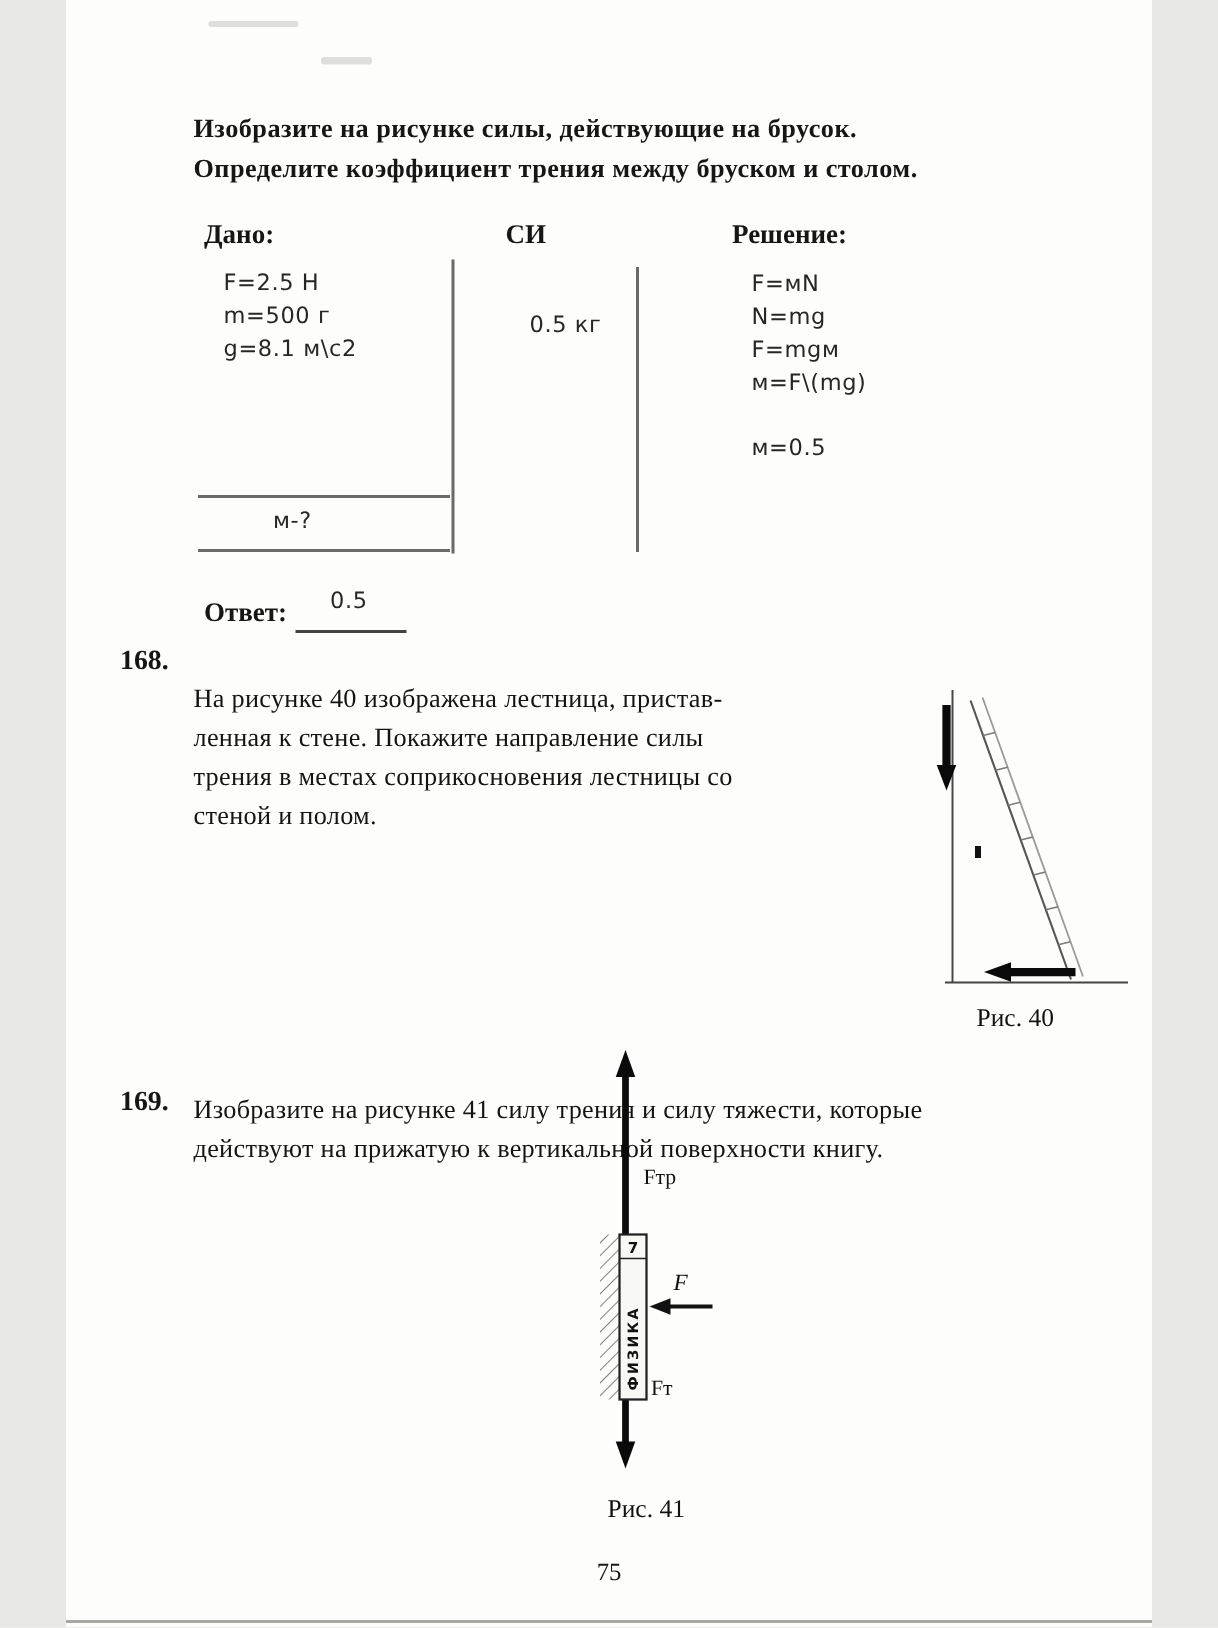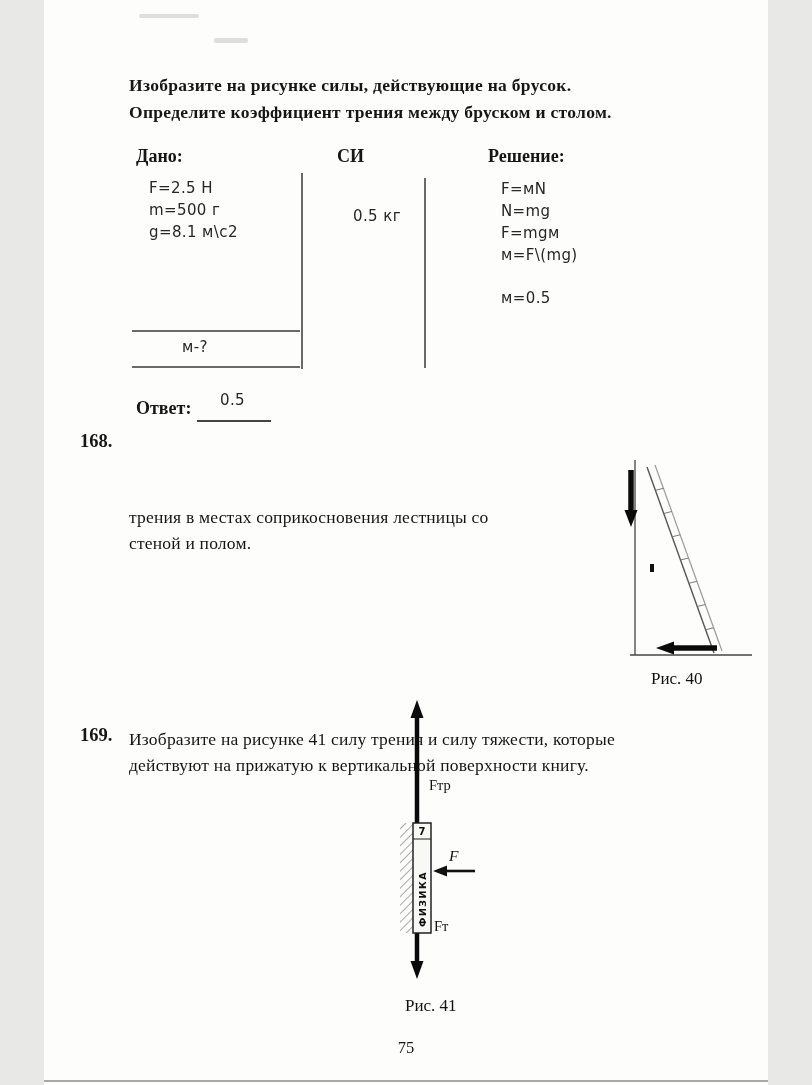--- a/index.html
+++ b/index.html
@@ -54,20 +54,22 @@
 
   <div class="abs hline" style="left:88px; top:330px; width:168px;"></div>
   <div class="abs hand" style="left:125px; top:338px;">м-?</div>
   <div class="abs hline" style="left:88px; top:366px; width:168px;"></div>
 
   <div class="abs hdr" style="left:92px; top:398px;">Ответ:</div>
   <div class="abs hand" style="left:163px; top:391px;">0.5</div>
   <div class="abs hline" style="left:153px; top:420px; width:74px; background:#444;"></div>
 
   <div class="abs pnum" style="left:36px; top:431px;">168.</div>
+  <div class="abs txt" style="left:85px; top:452px;">На рисунке 40 изображена лестница, пристав-</div>
+  <div class="abs txt" style="left:85px; top:478px;">ленная к стене. Покажите направление силы</div>
   <div class="abs txt" style="left:85px; top:504px;">трения в местах соприкосновения лестницы со</div>
   <div class="abs txt" style="left:85px; top:530px;">стеной и полом.</div>
 
   <svg class="abs" style="left:570px; top:452px;" width="140" height="215" viewBox="0 0 140 215">
     <line x1="21" y1="8" x2="21" y2="203" stroke="#444" stroke-width="1.3"></line>
     <line x1="16" y1="203" x2="138" y2="203" stroke="#444" stroke-width="1.3"></line>
     <line x1="33" y1="15" x2="100" y2="201" stroke="#555" stroke-width="1.4"></line>
     <line x1="41" y1="13" x2="108" y2="199" stroke="#9a9a9a" stroke-width="1.2"></line>
     <g stroke="#7a7a7a" stroke-width="1">
       <line x1="41.4" y1="38.3" x2="49.4" y2="36.3"></line>

